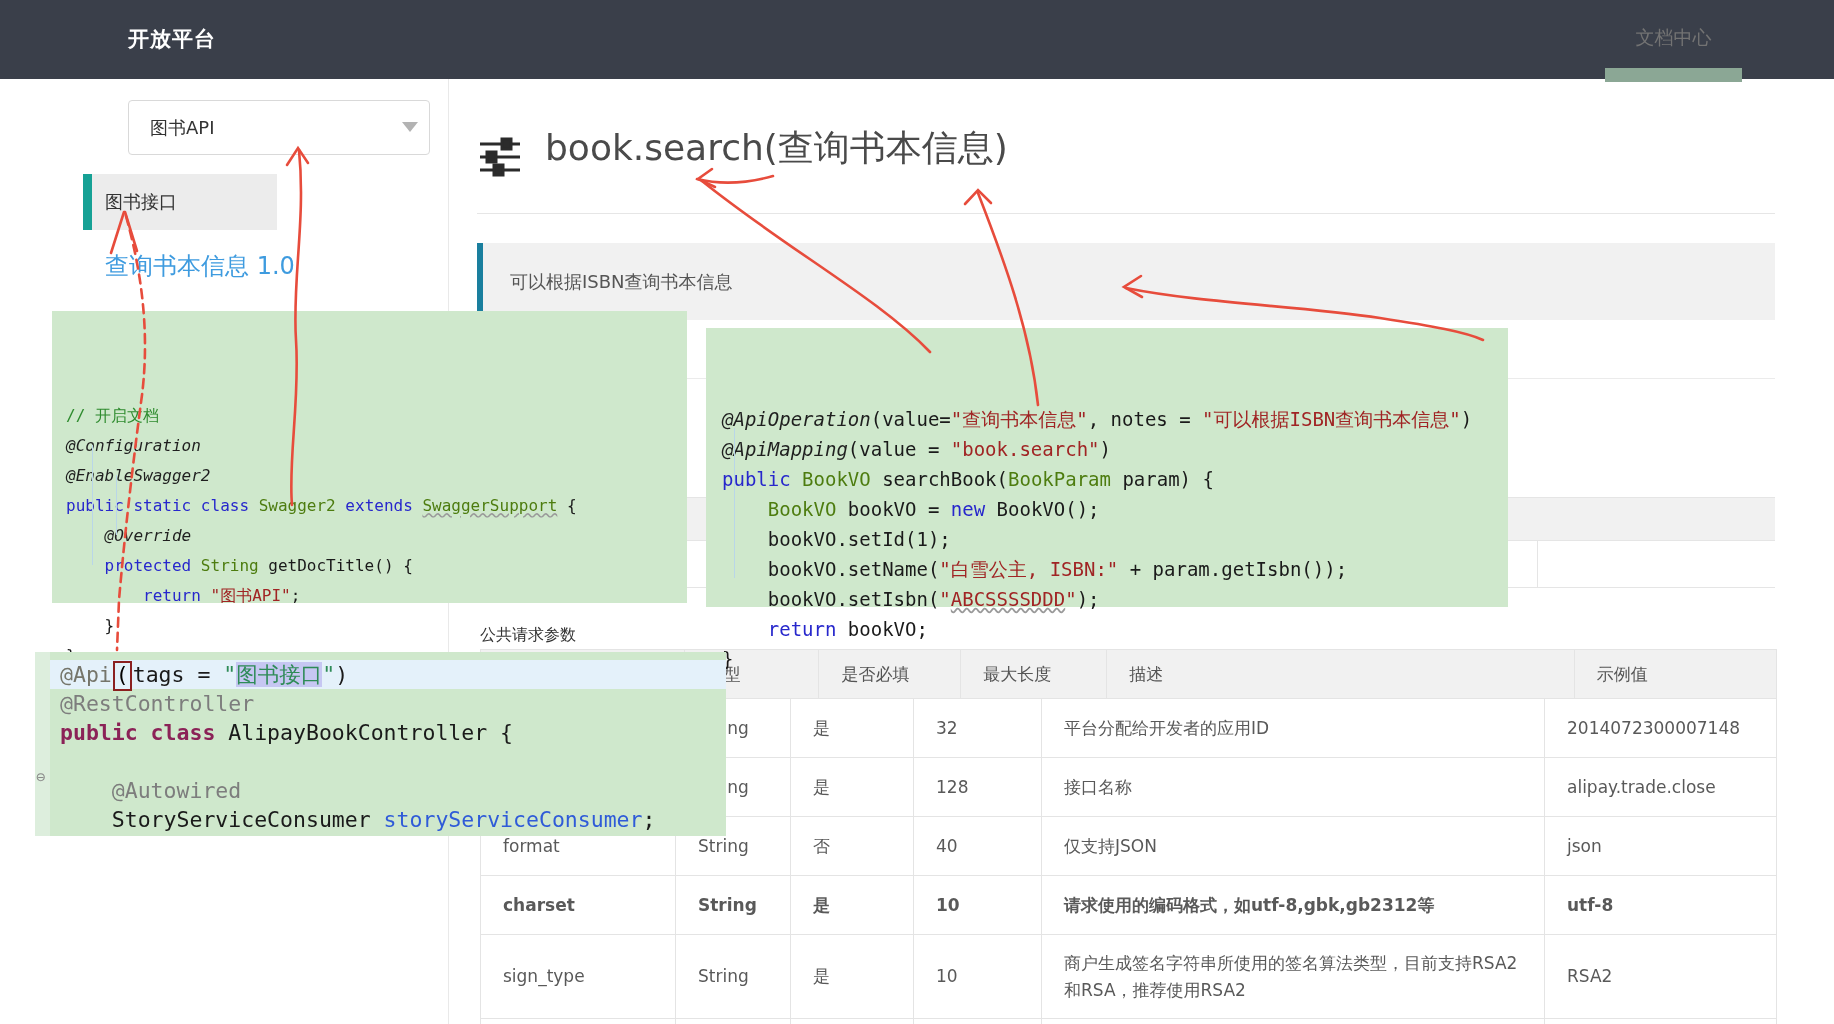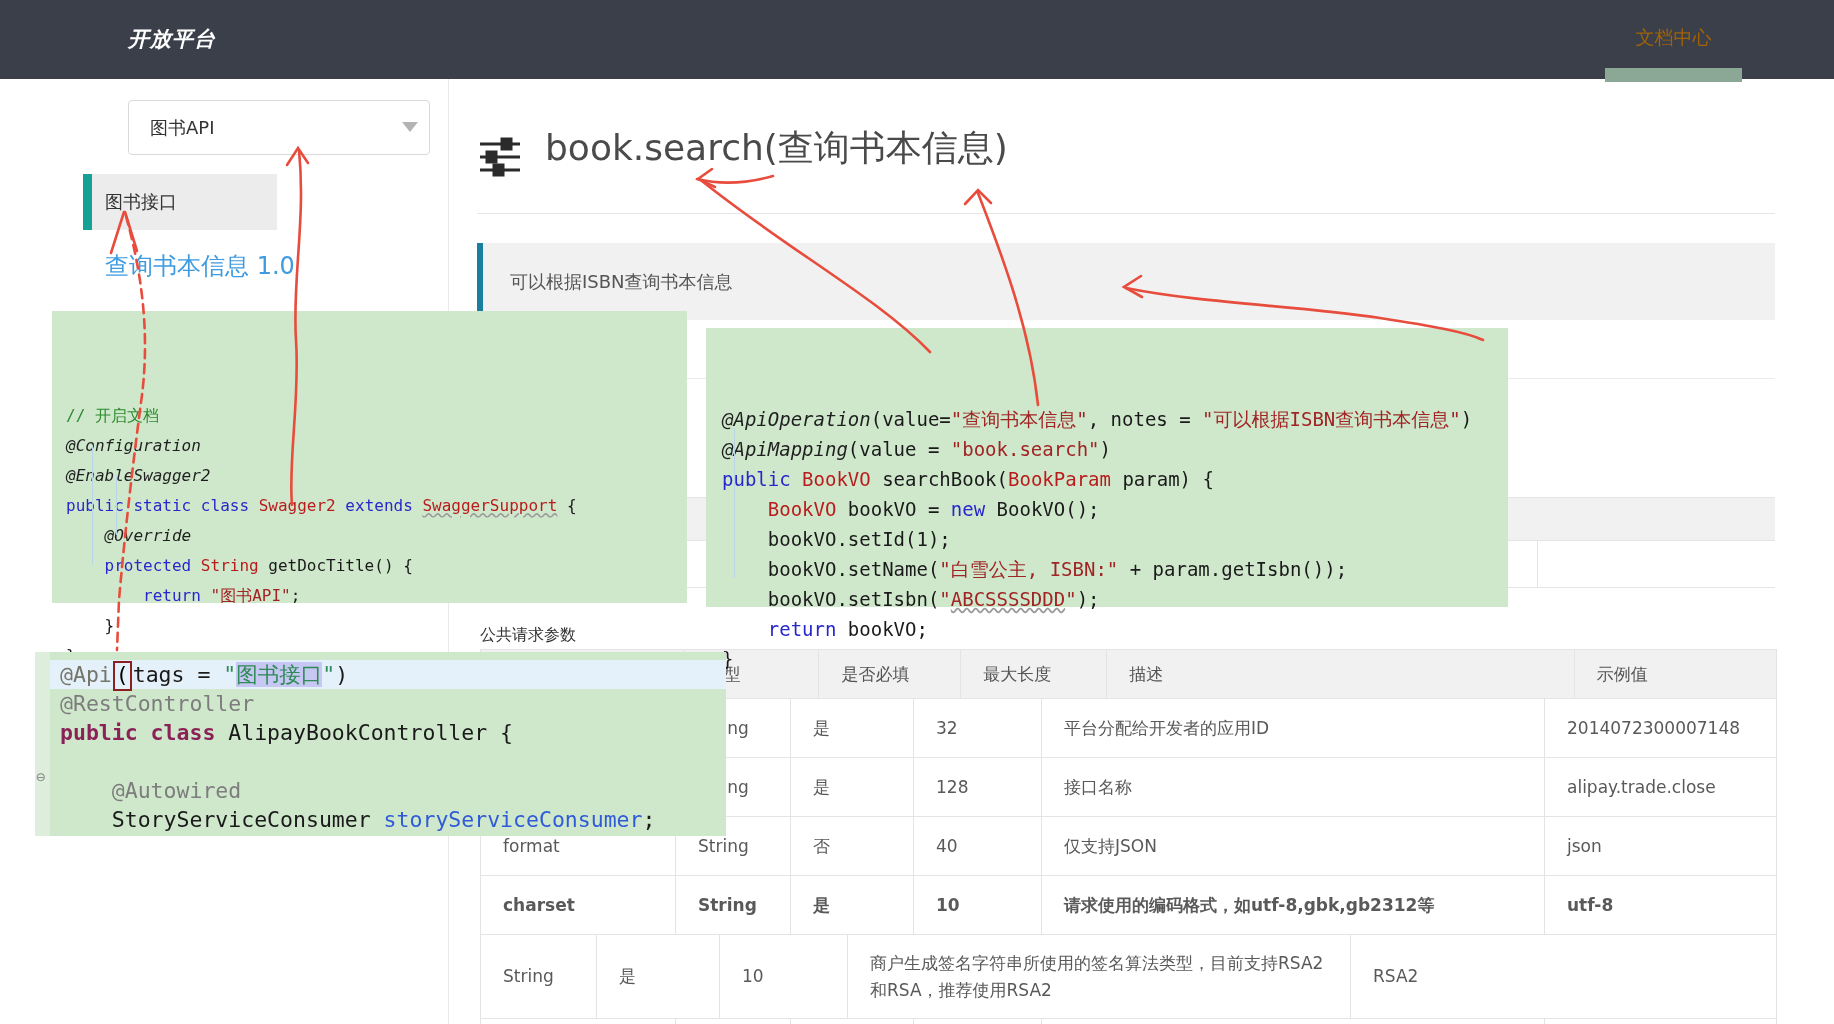--- a/index.html
+++ b/index.html
@@ -1,22 +1,22 @@
 <!DOCTYPE html>
 <html><head>
 <meta charset="utf-8">
 <style>
   html,body{margin:0;padding:0;background:#fff;font-family:"DejaVu Sans","Liberation Sans",sans-serif;}
   #app{position:relative;width:1834px;height:1024px;overflow:hidden;background:#fff;}
   .abs{position:absolute;}
 
   
   .navbar{left:0;top:0;width:1834px;height:79px;background:#3a3f4a;}
-  .brand{left:128px;top:0;height:79px;line-height:79px;color:#fff;font-size:21px;font-weight:bold;letter-spacing:1px;font-style:italic;}
-  .nav-item{left:1605px;top:0;width:137px;height:79px;line-height:74px;text-align:center;color:#a16207;font-size:19px;cursor:pointer;}
+  .brand{left:128px;top:0;height:79px;line-height:79px;color:#fff;font-size:21px;font-weight:bold;letter-spacing:1px;}
+  .nav-item{left:1605px;top:0;width:137px;height:79px;line-height:74px;text-align:center;color:#737373;font-size:19px;cursor:pointer;}
   .nav-indicator{left:1605px;top:68px;width:137px;height:14px;background:#8ba795;}
 
   
   .sidebar{left:0;top:79px;width:448px;height:945px;background:#fff;border-right:1px solid #e9e9e9;}
   .select{left:128px;top:100px;width:302px;height:55px;background:#fff;border:1px solid #d9d9d9;border-radius:4px;box-sizing:border-box;cursor:pointer;}
   .select-label{left:150px;top:100px;height:55px;line-height:55px;font-size:18px;color:#333;}
   .select-caret{left:402px;top:122px;width:0;height:0;border-left:8px solid transparent;border-right:8px solid transparent;border-top:10px solid #b3b3b3;}
   .side-group{left:83px;top:174px;width:194px;height:56px;background:#ececec;cursor:pointer;}
   .side-group-bar{left:83px;top:174px;width:9px;height:56px;background:#16a195;}
   .side-group-label{left:105px;top:174px;height:56px;line-height:56px;font-size:18px;color:#333;}
@@ -55,21 +55,21 @@
   .cb2{left:35px;top:652px;width:691px;height:184px;font-size:21.5px;padding:0;}
   .cb2 .lines{position:absolute;left:15px;top:0;right:0;bottom:0;}
   .cb2 .code-line{height:29px;line-height:29px;padding-left:10px;}
   .cb2 .code-line.clip{height:8px;overflow:hidden;}
   .gutter{position:absolute;left:0;top:0;width:15px;height:100%;background:#ddeedd;}
   .fold-icon{position:absolute;left:1px;top:118px;font-size:15px;color:#8a8a8a;line-height:15px;}
   .indent-guide{position:absolute;width:1px;background:#b9d6e8;}
 
   .cm{color:#2e8b2e;}
   .kw{color:#2727cc;}
-  .ty{color:#b91c1c;margin-top:48px;}
+  .ty{color:#4d7c0f;margin-top:48px;}
   .st{color:#a02424;}
   .ann{color:#1f1f1f;font-style:italic;}
   .ann2{color:#75756a;}
   .gray{color:#7d7d7d;}
   .kw2{color:#8b2257;font-weight:bold;}
   .fld{color:#2f5bd8;}
   .pl{color:#1a1a1a;}
   .st2{color:#2e8b57;}
   .sel{background:#c6c7f2;}
   .wavy{text-decoration:underline;text-decoration-style:wavy;text-decoration-color:#9a9a9a;}
@@ -218,20 +218,23 @@
           <span style="padding-right: 14px;">10</span>
         </div>
         <div class="tcell" style="width: 503px;">
           <span style="padding-right: 14px;">请求使用的编码格式，如utf-8,gbk,gb2312等</span>
         </div>
         <div class="tcell" style="width: 232px;">
           <span style="padding-right: 14px;">utf-8</span>
         </div>
       </div>
       <div class="trow" style="height: 83px;">
+        <div class="tcell" style="width: 194px;">
+          <span style="padding-right: 14px;">sign_type</span>
+        </div>
         <div class="tcell" style="width: 115px;">
           <span style="padding-right: 14px;">String</span>
         </div>
         <div class="tcell" style="width: 123px;">
           <span style="padding-right: 14px;">是</span>
         </div>
         <div class="tcell" style="width: 128px;">
           <span style="padding-right: 14px;">10</span>
         </div>
         <div class="tcell" style="width: 503px;">

